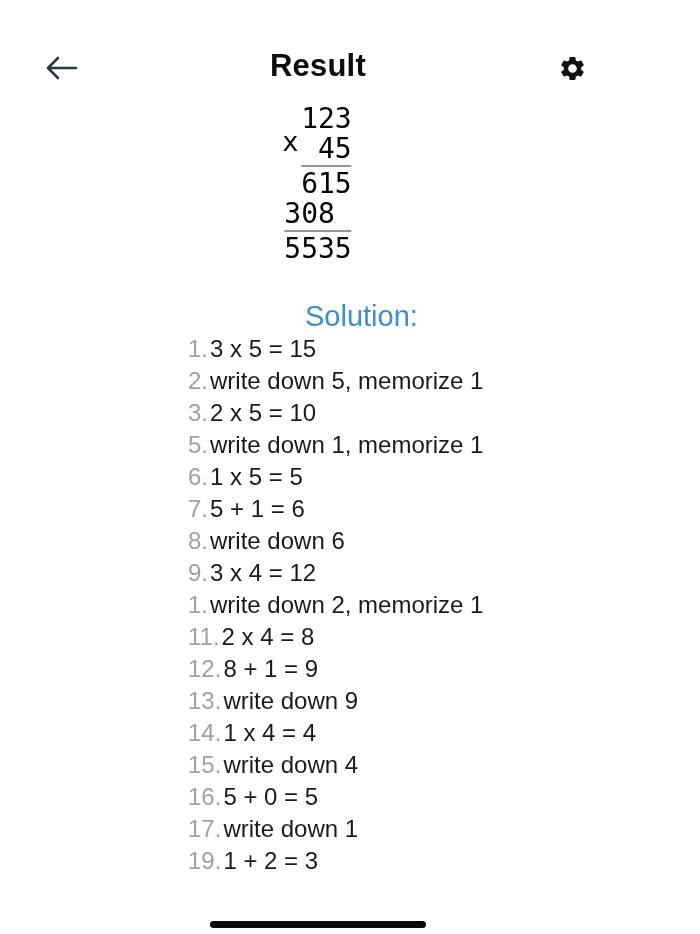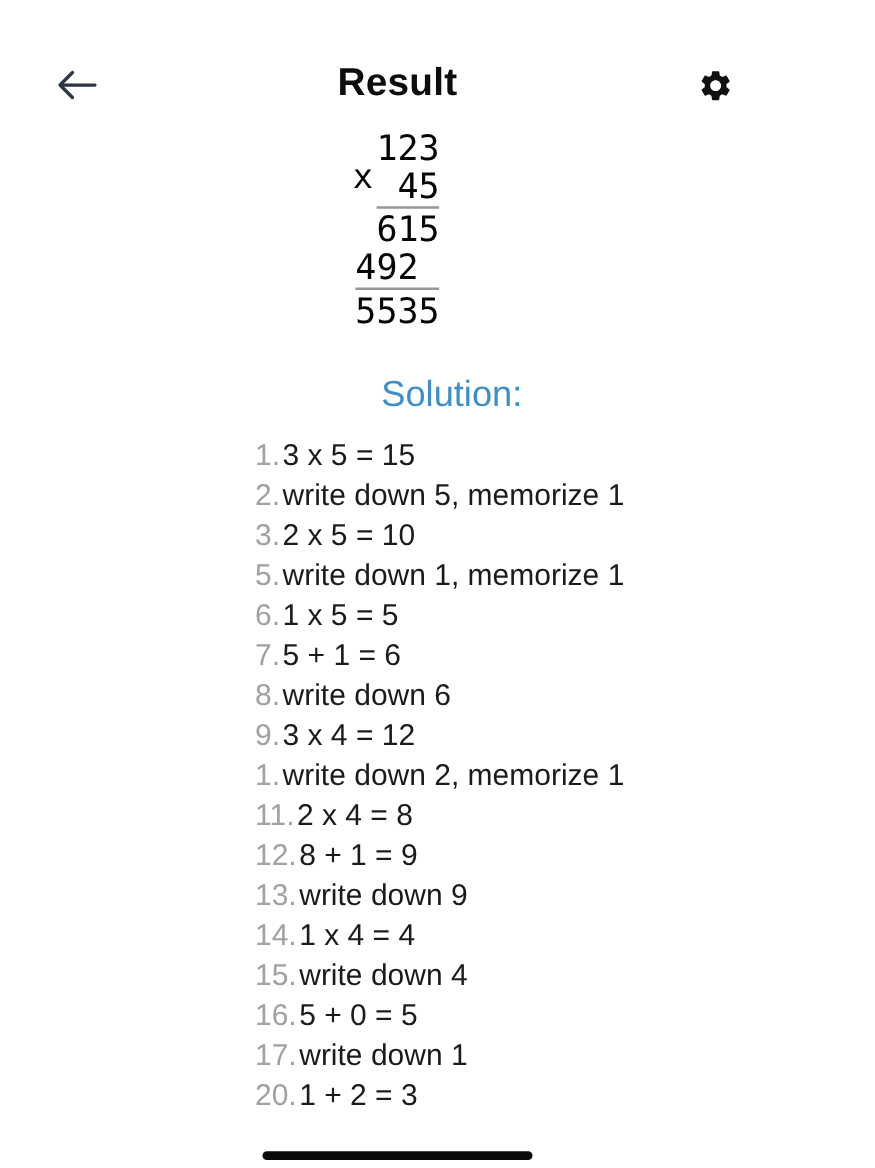--- a/index.html
+++ b/index.html
@@ -54,21 +54,21 @@
   .rule-4 { width: 4ch; }
 
   
   .solution-heading {
     position: absolute; top: 285px; left: 292px;
     margin: 13px; font-size: 29px; font-weight: 400; line-height: 36px;
     color: var(--accent, #3e8fc9);
   }
   .steps {
     position: absolute; top: 333px; left: 188px;
-    margin: 16px; padding: 0; list-style: none;
+    margin: 0; padding: 0; list-style: none;
     font-size: 24px; line-height: 32px; color: #1b1b1d;
   }
   .steps li { white-space: nowrap; }
   .step-num { color: var(--muted, #a0a0a5); margin-right: 2px; }
 
   
   .home-indicator {
     position: absolute; bottom: 6px; left: 50%; transform: translateX(-50%);
     width: 216px; height: 7px; border-radius: 4px;
     background: #0a0a0a; cursor: grab;
@@ -98,21 +98,21 @@
       </span>
     </button>
   </div>
 
   <div class="mult">
     <span class="m-x">x</span>
     <div class="m-row">123</div>
     <div class="m-row">45</div>
     <div class="rule rule-3"></div>
     <div class="m-row">615</div>
-    <div class="m-row shifted">492</div>
+    <div class="m-row shifted">308</div>
     <div class="rule rule-4"></div>
     <div class="m-row">5535</div>
   </div>
 
   <h2 class="solution-heading">Solution:</h2>
 
   <ol class="steps" id="steps">
       <li><span class="step-num">1.</span><span class="step-text">3 x 5 = 15</span></li>
       <li><span class="step-num">2.</span><span class="step-text">write down 5, memorize 1</span></li>
       <li><span class="step-num">3.</span><span class="step-text">2 x 5 = 10</span></li>
@@ -122,18 +122,18 @@
       <li><span class="step-num">8.</span><span class="step-text">write down 6</span></li>
       <li><span class="step-num">9.</span><span class="step-text">3 x 4 = 12</span></li>
       <li><span class="step-num">1.</span><span class="step-text">write down 2, memorize 1</span></li>
       <li><span class="step-num">11.</span><span class="step-text">2 x 4 = 8</span></li>
       <li><span class="step-num">12.</span><span class="step-text">8 + 1 = 9</span></li>
       <li><span class="step-num">13.</span><span class="step-text">write down 9</span></li>
       <li><span class="step-num">14.</span><span class="step-text">1 x 4 = 4</span></li>
       <li><span class="step-num">15.</span><span class="step-text">write down 4</span></li>
       <li><span class="step-num">16.</span><span class="step-text">5 + 0 = 5</span></li>
       <li><span class="step-num">17.</span><span class="step-text">write down 1</span></li>
-      <li><span class="step-num">20.</span><span class="step-text">1 + 2 = 3</span></li>
+      <li><span class="step-num">19.</span><span class="step-text">1 + 2 = 3</span></li>
     </ol>
 
   <div class="home-indicator"></div>
 
 </div>
 
 </body></html>

